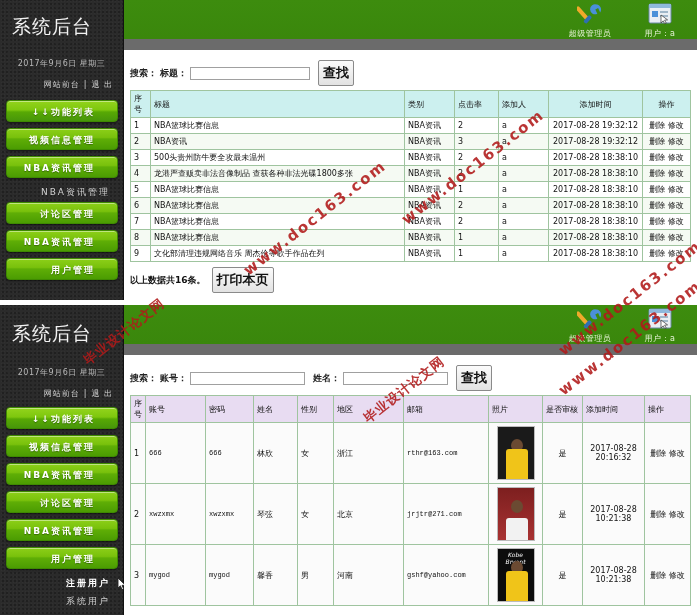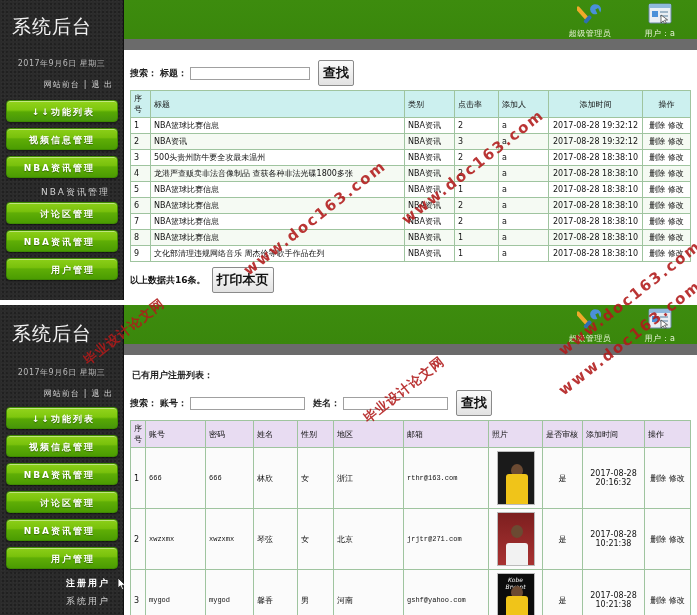--- a/index.html
+++ b/index.html
@@ -405,21 +405,20 @@
                 <path d="M14 13 l0 8 2.2-2.2 1.6 3 1.4-0.7-1.6-3 3-0.2z" fill="#fff" stroke="#333" stroke-width="0.7"></path>
               </svg>
             </span>
             <span class="tb-label">用户：a</span>
           </div>
         </div>
       </div>
       <div class="greybar"></div>
 
       <div class="page">
-        <div class="listtitle">已有用户注册列表：</div>
 
         <div class="searchrow">
           <span class="lbl">搜索：</span>
           <span class="lbl">账号：</span>
           <input type="text" class="w-acct" value="" style="">
           <span class="lbl">姓名：</span>
           <input type="text" class="w-name" value="" style="">
           <button class="btn">查找</button>
         </div>
 

